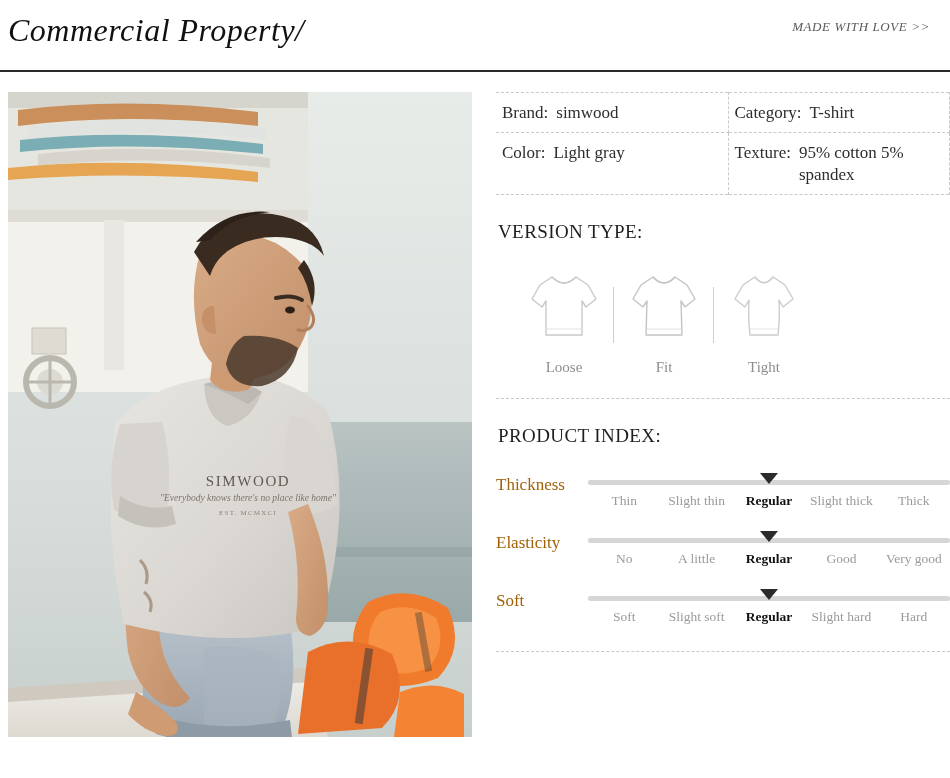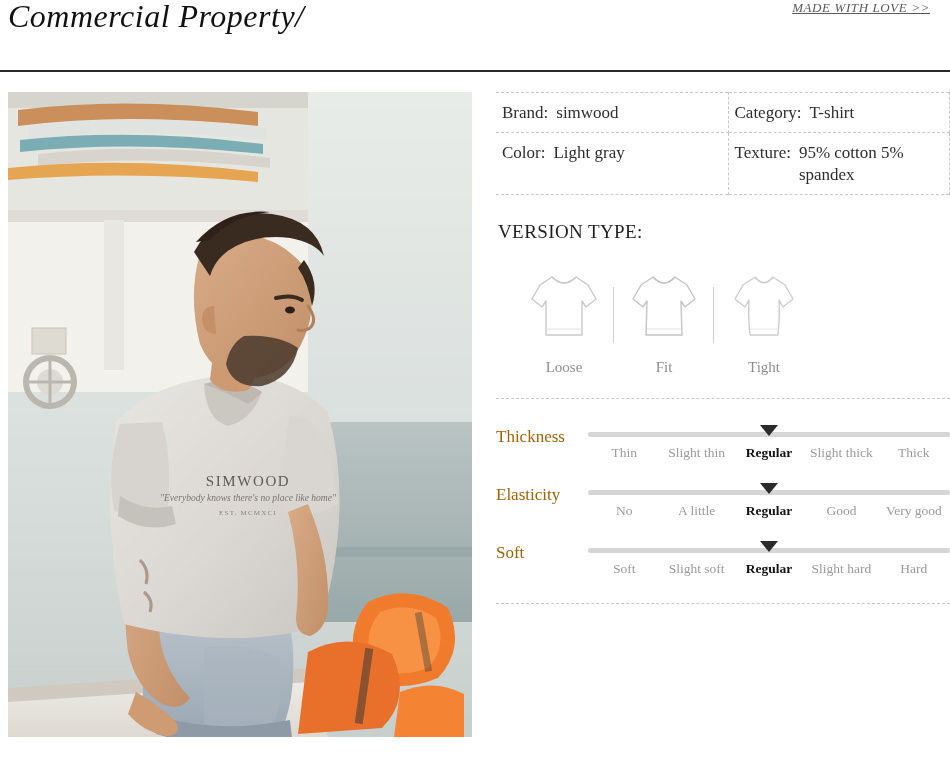--- a/index.html
+++ b/index.html
@@ -17,21 +17,21 @@
     height: 778px;
     background: #fff;
   }
 
   
   .header {
     position: relative;
     height: 72px;
     border-bottom: 2px solid #2b2b2b;
     display: flex;
-    align-items: flex-start;
+    align-items: center;
     padding: 0 20px 6px 8px;
   }
   .header-title {
     font-family: "Liberation Serif", serif;
     font-style: italic;
     font-size: 32px;
     color: #111;
     letter-spacing: 0.5px;
     line-height: 1;
     flex: 1 1 auto;
@@ -39,21 +39,20 @@
   }
   .header-tagline {
     font-family: "Liberation Serif", serif;
     font-style: italic;
     font-variant: small-caps;
     font-size: 13px;
     color: #5a5a5a;
     letter-spacing: 0.6px;
     padding-bottom: 10px;
     white-space: nowrap;
-    text-decoration: underline;
   }
 
   
   .body {
     display: flex;
     align-items: flex-start;
     padding: 20px 0 0 0;
   }
   .photo-col {
     width: 472px;
@@ -390,20 +389,21 @@
               <path d="M29 8 q9 12 18 0" fill="none" stroke="#cccccc" stroke-width="1.2"></path>
               <path d="M24 60 L52 60" stroke="#e6e6e6" stroke-width="1"></path>
             </svg>
             <div class="cap">Tight</div>
           </div>
 
         </div>
       </div>
 
       <div class="section last">
+        <div class="section-title">PRODUCT INDEX:</div>
 
         <div class="index-row">
           <div class="index-name">Thickness</div>
           <div class="scale">
             <div class="scale-bar"></div>
             <div class="scale-marker" style="left:50%"></div>
             <div class="scale-labels">
               <span>Thin</span>
               <span>Slight thin</span>
               <span class="active">Regular</span>

